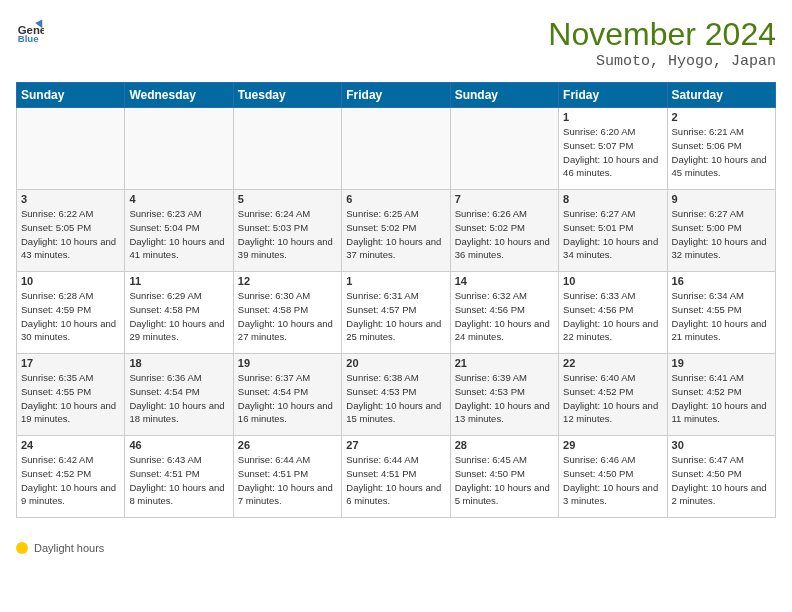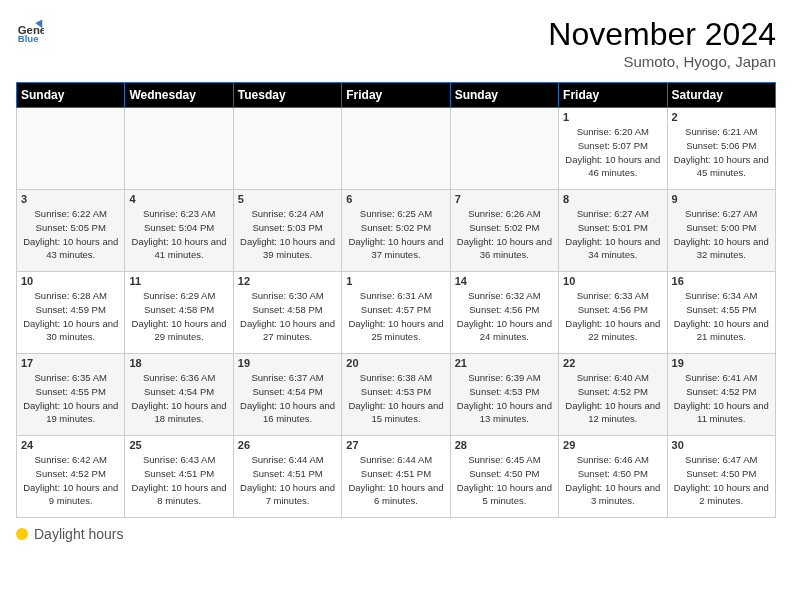--- a/index.html
+++ b/index.html
@@ -24,33 +24,34 @@
     .logo-icon {
       width: 28px;
       height: 28px;
     }
     .title-area {
       text-align: right;
     }
     .month-title {
       font-size: 32px;
       font-weight: normal;
-      color: #000000;
+      color: #4d7c0f;
     }
     .location {
       font-size: 15px;
       color: #555;
+      font-family: Liberation Mono, monospace;
     }
     table {
       width: 100%;
       border-collapse: collapse;
       table-layout: fixed;
     }
     th {
-      background: #000000;
+      background: #0369a1;
       color: #fff;
       font-size: 12px;
       font-weight: bold;
       padding: 5px 4px;
       text-align: left;
       border: 1px solid #2a6aaf;
     }
     td {
       vertical-align: top;
       border: 1px solid #ccc;
@@ -63,25 +64,24 @@
     tr:nth-child(even) td { background: #f5f5f5; }
     td.empty { background: #f9f9f9; }
     .day-num {
       font-weight: bold;
       font-size: 11px;
       display: block;
       margin-bottom: 2px;
     }
     .day-info {
       line-height: 1.45;
-      text-align: center;
     }
     .footer {
-      margin-top: 8px;
-      font-size: 14px;
+      margin-top: 24px;
+      font-size: 11px;
       color: #555;
       display: flex;
       align-items: center;
       gap: 6px;
     }
     .daylight-dot {
       width: 12px;
       height: 12px;
       background: #ffcc00;
       border-radius: 50%;
@@ -222,21 +222,21 @@
           <span class="day-num">19</span>
           <div class="day-info">Sunrise: 6:41 AM<br>Sunset: 4:52 PM<br>Daylight: 10 hours and 11 minutes.</div>
         </td>
       </tr>
       <tr>
         <td>
           <span class="day-num">24</span>
           <div class="day-info">Sunrise: 6:42 AM<br>Sunset: 4:52 PM<br>Daylight: 10 hours and 9 minutes.</div>
         </td>
         <td>
-          <span class="day-num">25</span>
+          <span class="day-num">46</span>
           <div class="day-info">Sunrise: 6:43 AM<br>Sunset: 4:51 PM<br>Daylight: 10 hours and 8 minutes.</div>
         </td>
         <td>
           <span class="day-num">26</span>
           <div class="day-info">Sunrise: 6:44 AM<br>Sunset: 4:51 PM<br>Daylight: 10 hours and 7 minutes.</div>
         </td>
         <td>
           <span class="day-num">27</span>
           <div class="day-info">Sunrise: 6:44 AM<br>Sunset: 4:51 PM<br>Daylight: 10 hours and 6 minutes.</div>
         </td>

